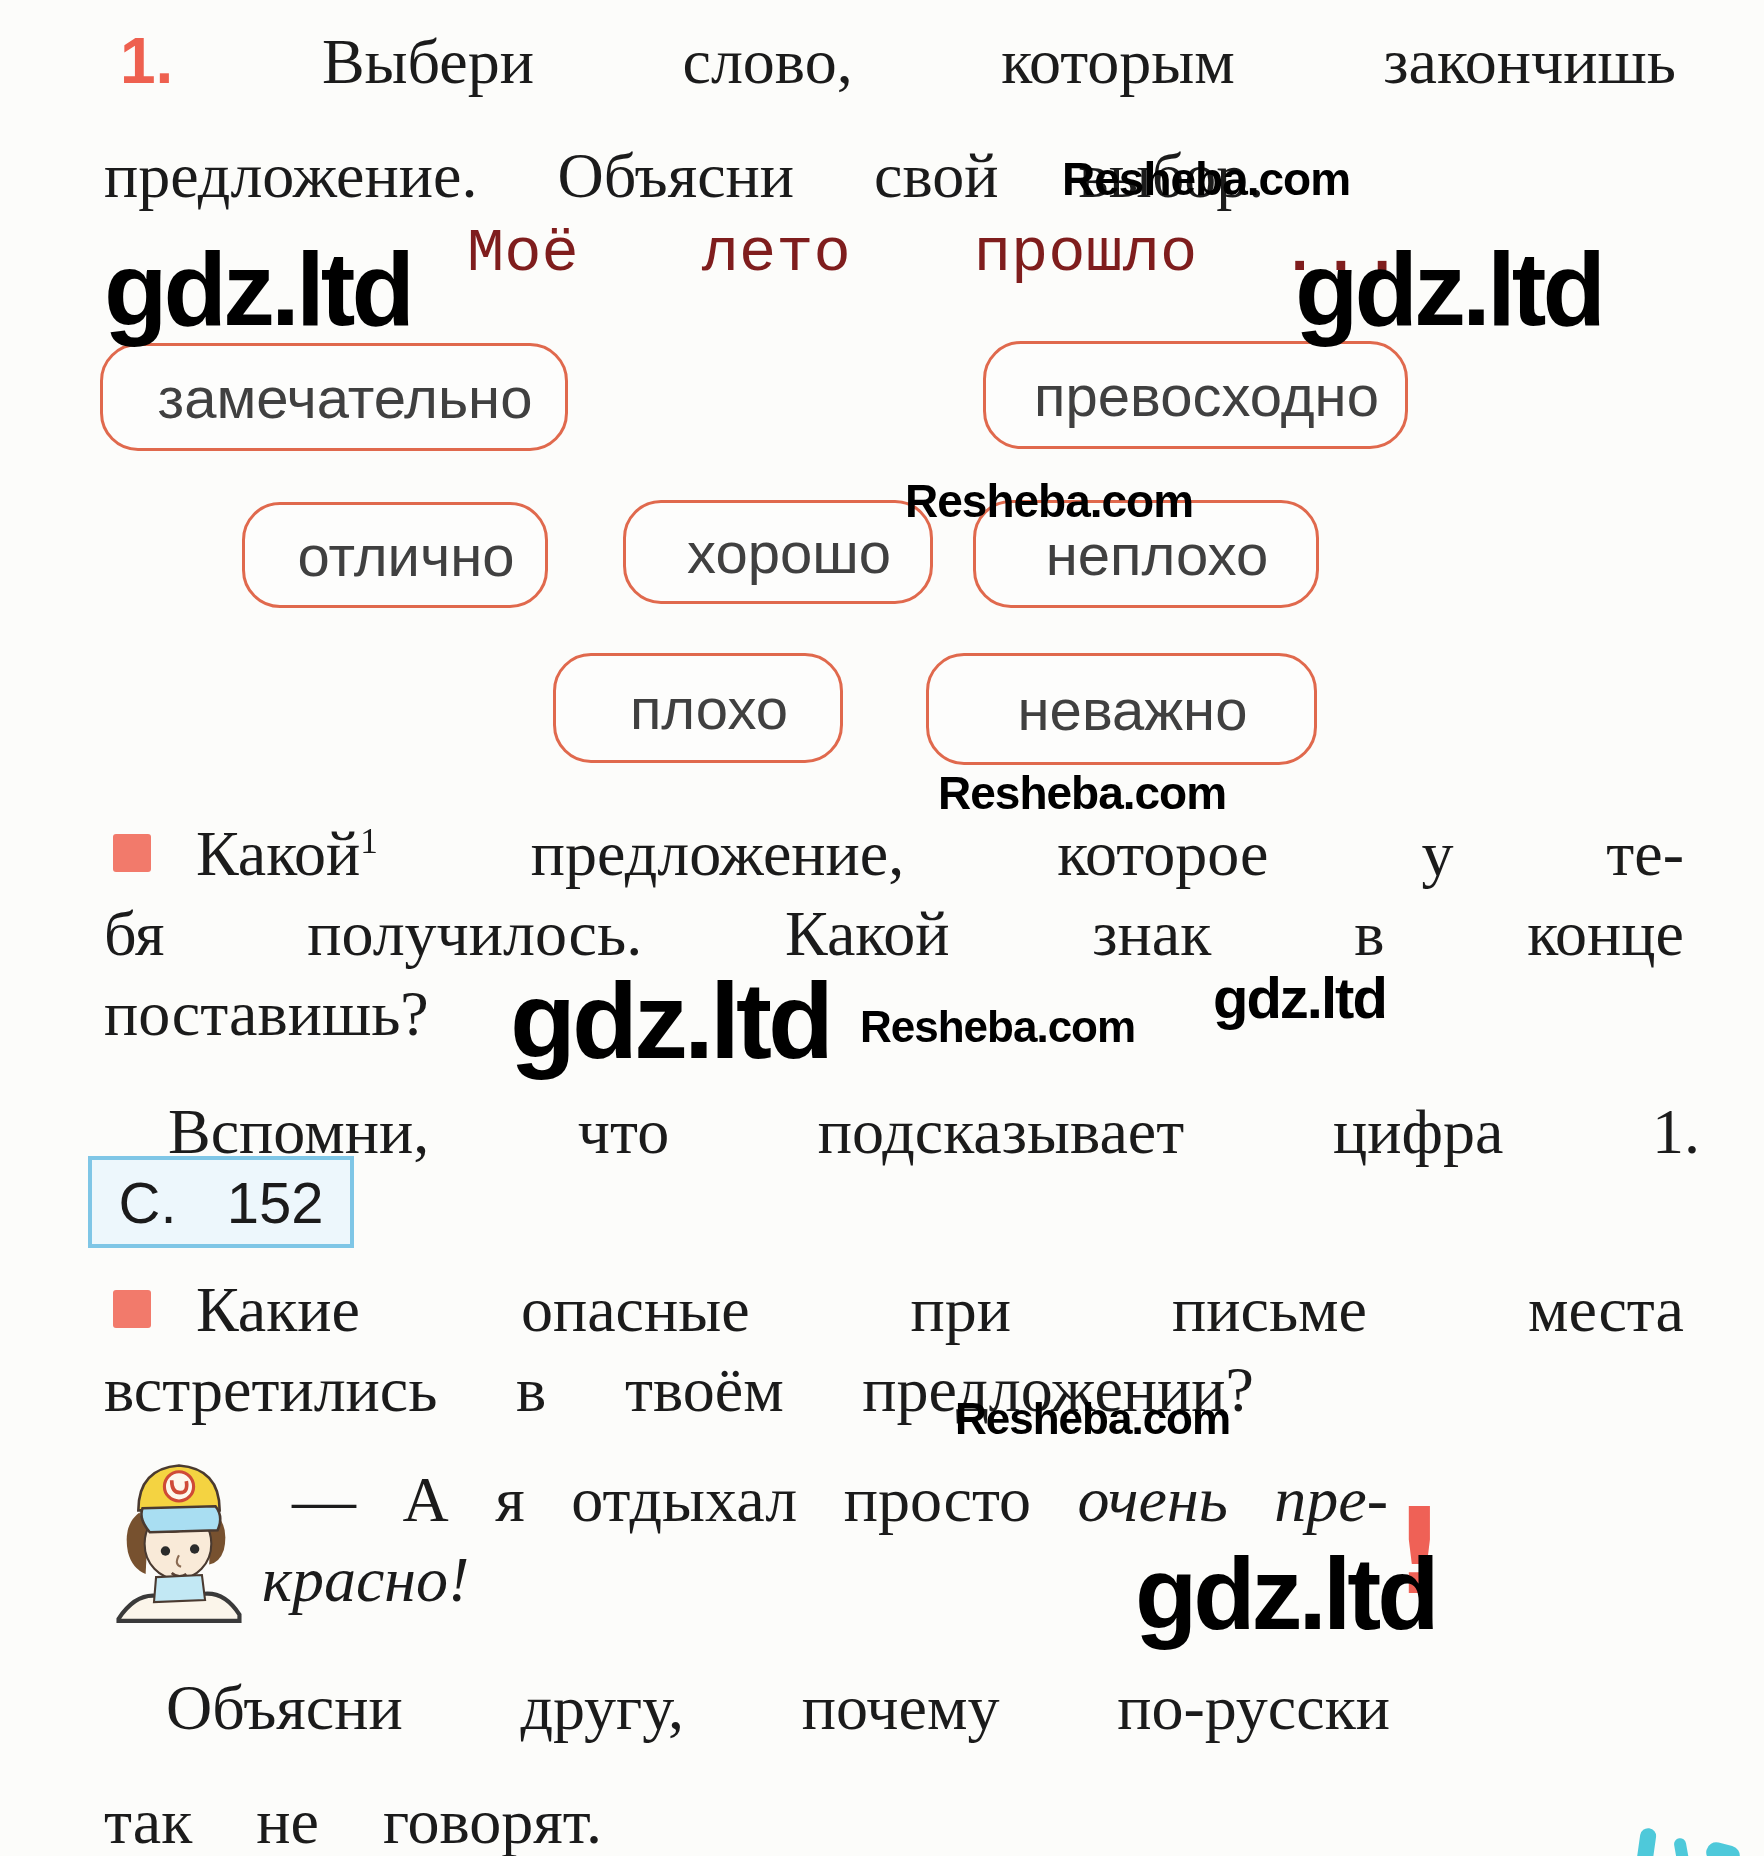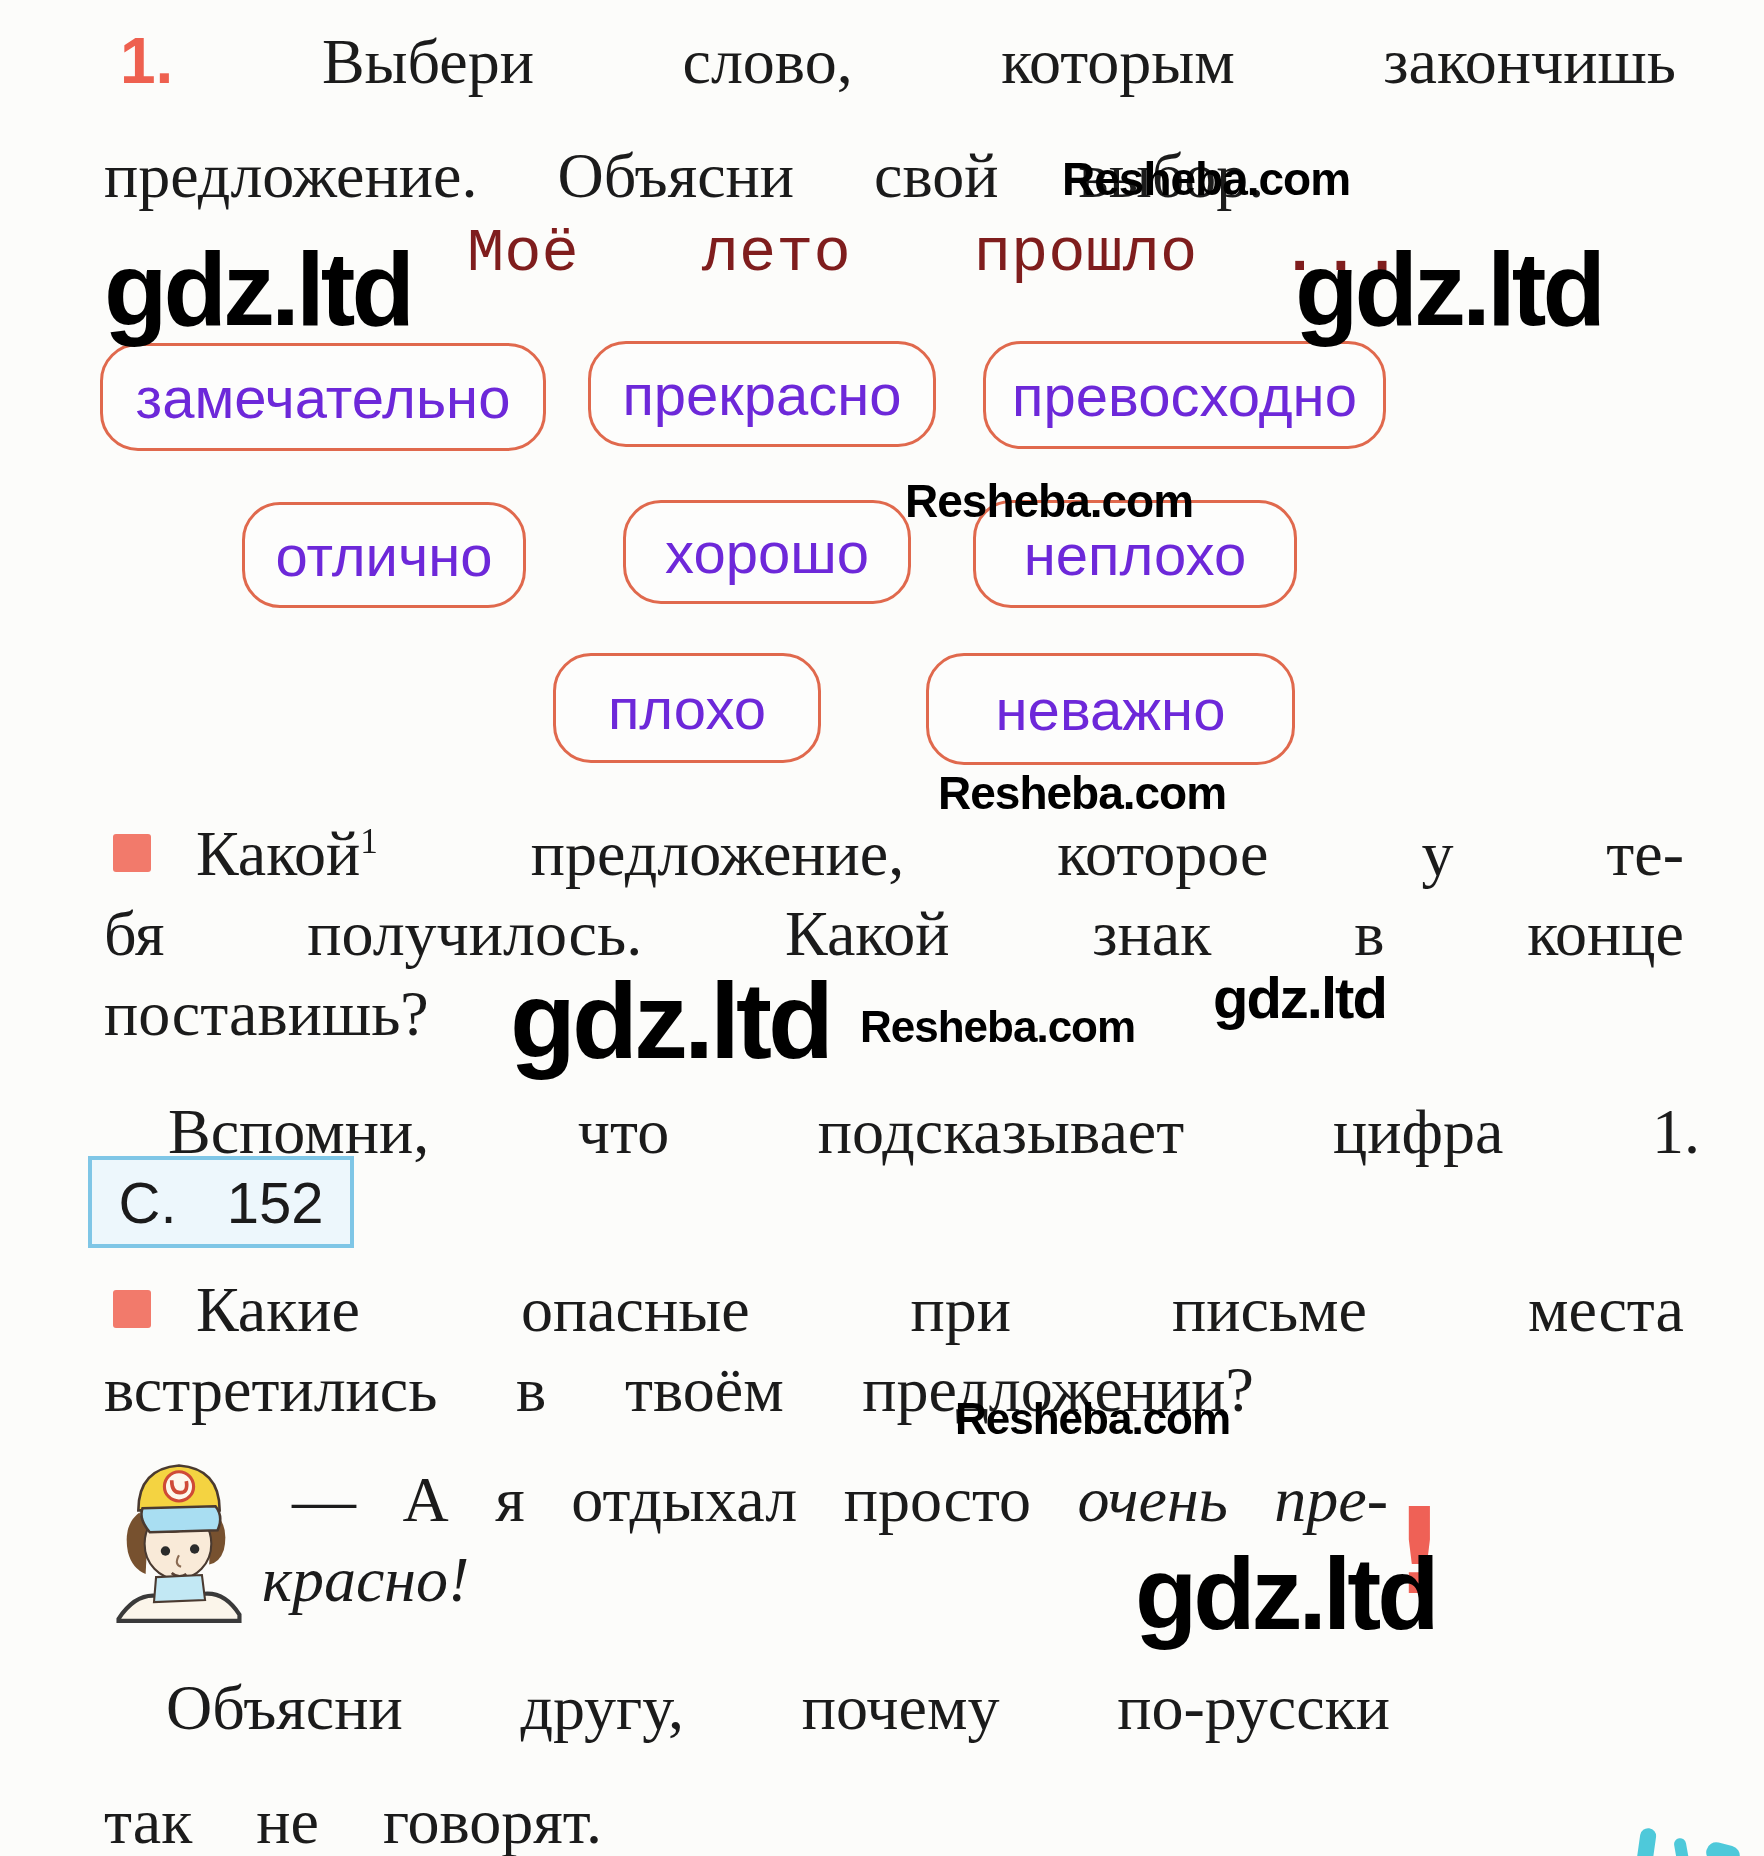--- a/index.html
+++ b/index.html
@@ -31,22 +31,23 @@
   
   .a1{left:120px;top:26px;width:1556px;}
   .a2{left:104px;top:108px;word-spacing:64px;margin-top:32px;}
   .sentence{left:467px;top:218px;font-family:Liberation Mono, monospace;font-size:62px;color:#7f1d1d;word-spacing:86px;}
   .sentence .dots{margin-left:84px;letter-spacing:4px;font-weight:bold;}
 
   
   .chip{
     position:absolute;display:flex;align-items:center;justify-content:center;
     border:3px solid #e0694d;border-radius:38px;
-    font-family:"Liberation Sans",sans-serif;font-size:58px;color:#6d28d9;
+    font-family:"Liberation Sans",sans-serif;font-size:58px;color:#404040;
     background:#fdfdfc;
+    padding-left:22px;
   }
   .c11{left:100px;top:343px;width:440px;height:102px;}
   .c12{left:588px;top:341px;width:342px;height:100px;}
   .c13{left:983px;top:341px;width:397px;height:102px;}
   .c21{left:242px;top:502px;width:278px;height:100px;}
   .c22{left:623px;top:500px;width:282px;height:98px;}
   .c23{left:973px;top:500px;width:318px;height:102px;}
   .c31{left:553px;top:653px;width:262px;height:104px;}
   .c32{left:926px;top:653px;width:363px;height:106px;}
 
@@ -113,21 +114,20 @@
 
 <div id="page">
 
   <div class="abs ser jl a1"><span class="tasknum">1.</span> <span>Выбери слово, которым закончишь</span></div>
 
   <div class="abs ser a2">предложение. Объясни свой выбор.</div>
 
   <div class="abs sentence"><span>Моё лето прошло</span><span class="dots">...</span></div>
 
   <div class="chip c11">замечательно</div>
-  <div class="chip c12">прекрасно</div>
   <div class="chip c13">превосходно</div>
   <div class="chip c21">отлично</div>
   <div class="chip c22">хорошо</div>
   <div class="chip c23">неплохо</div>
   <div class="chip c31">плохо</div>
   <div class="chip c32">неважно</div>
 
   <div class="sqbullet b1"></div>
   <div class="abs ser jl w1"><span>Какой</span><sup class="fn">1</sup> <span>предложение, которое у те-</span></div>
   <div class="abs ser jl w2">бя получилось. Какой знак в конце</div>

